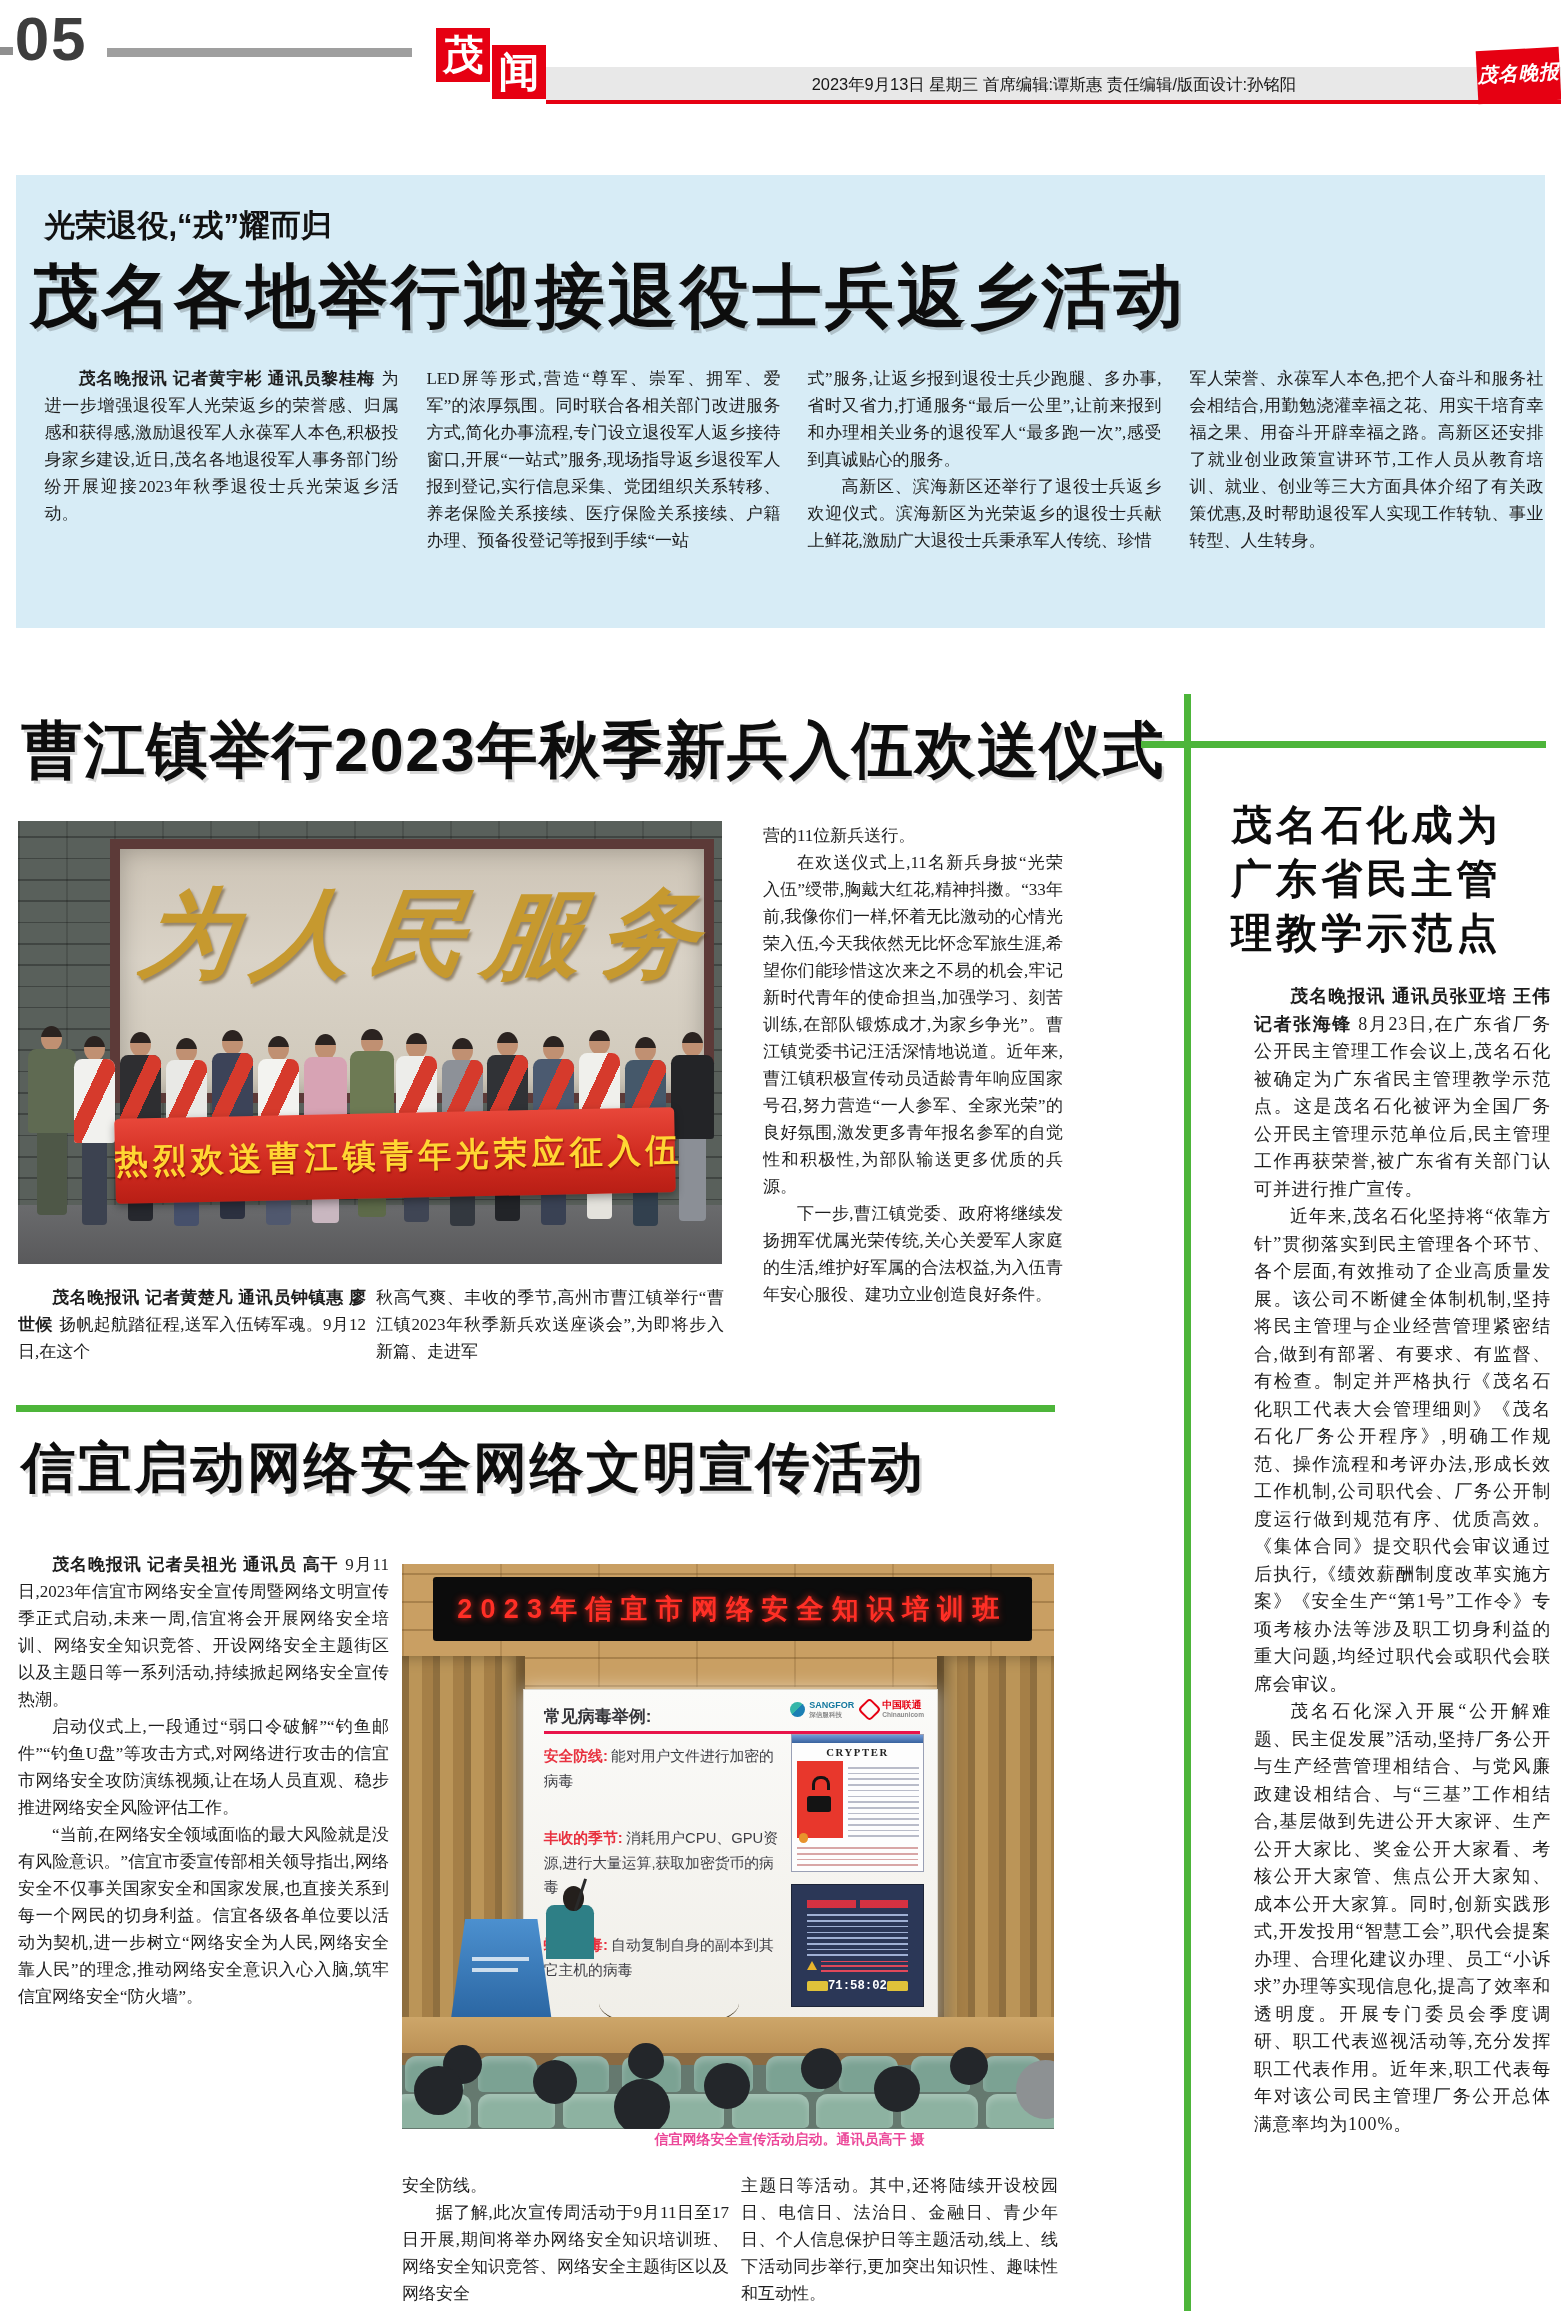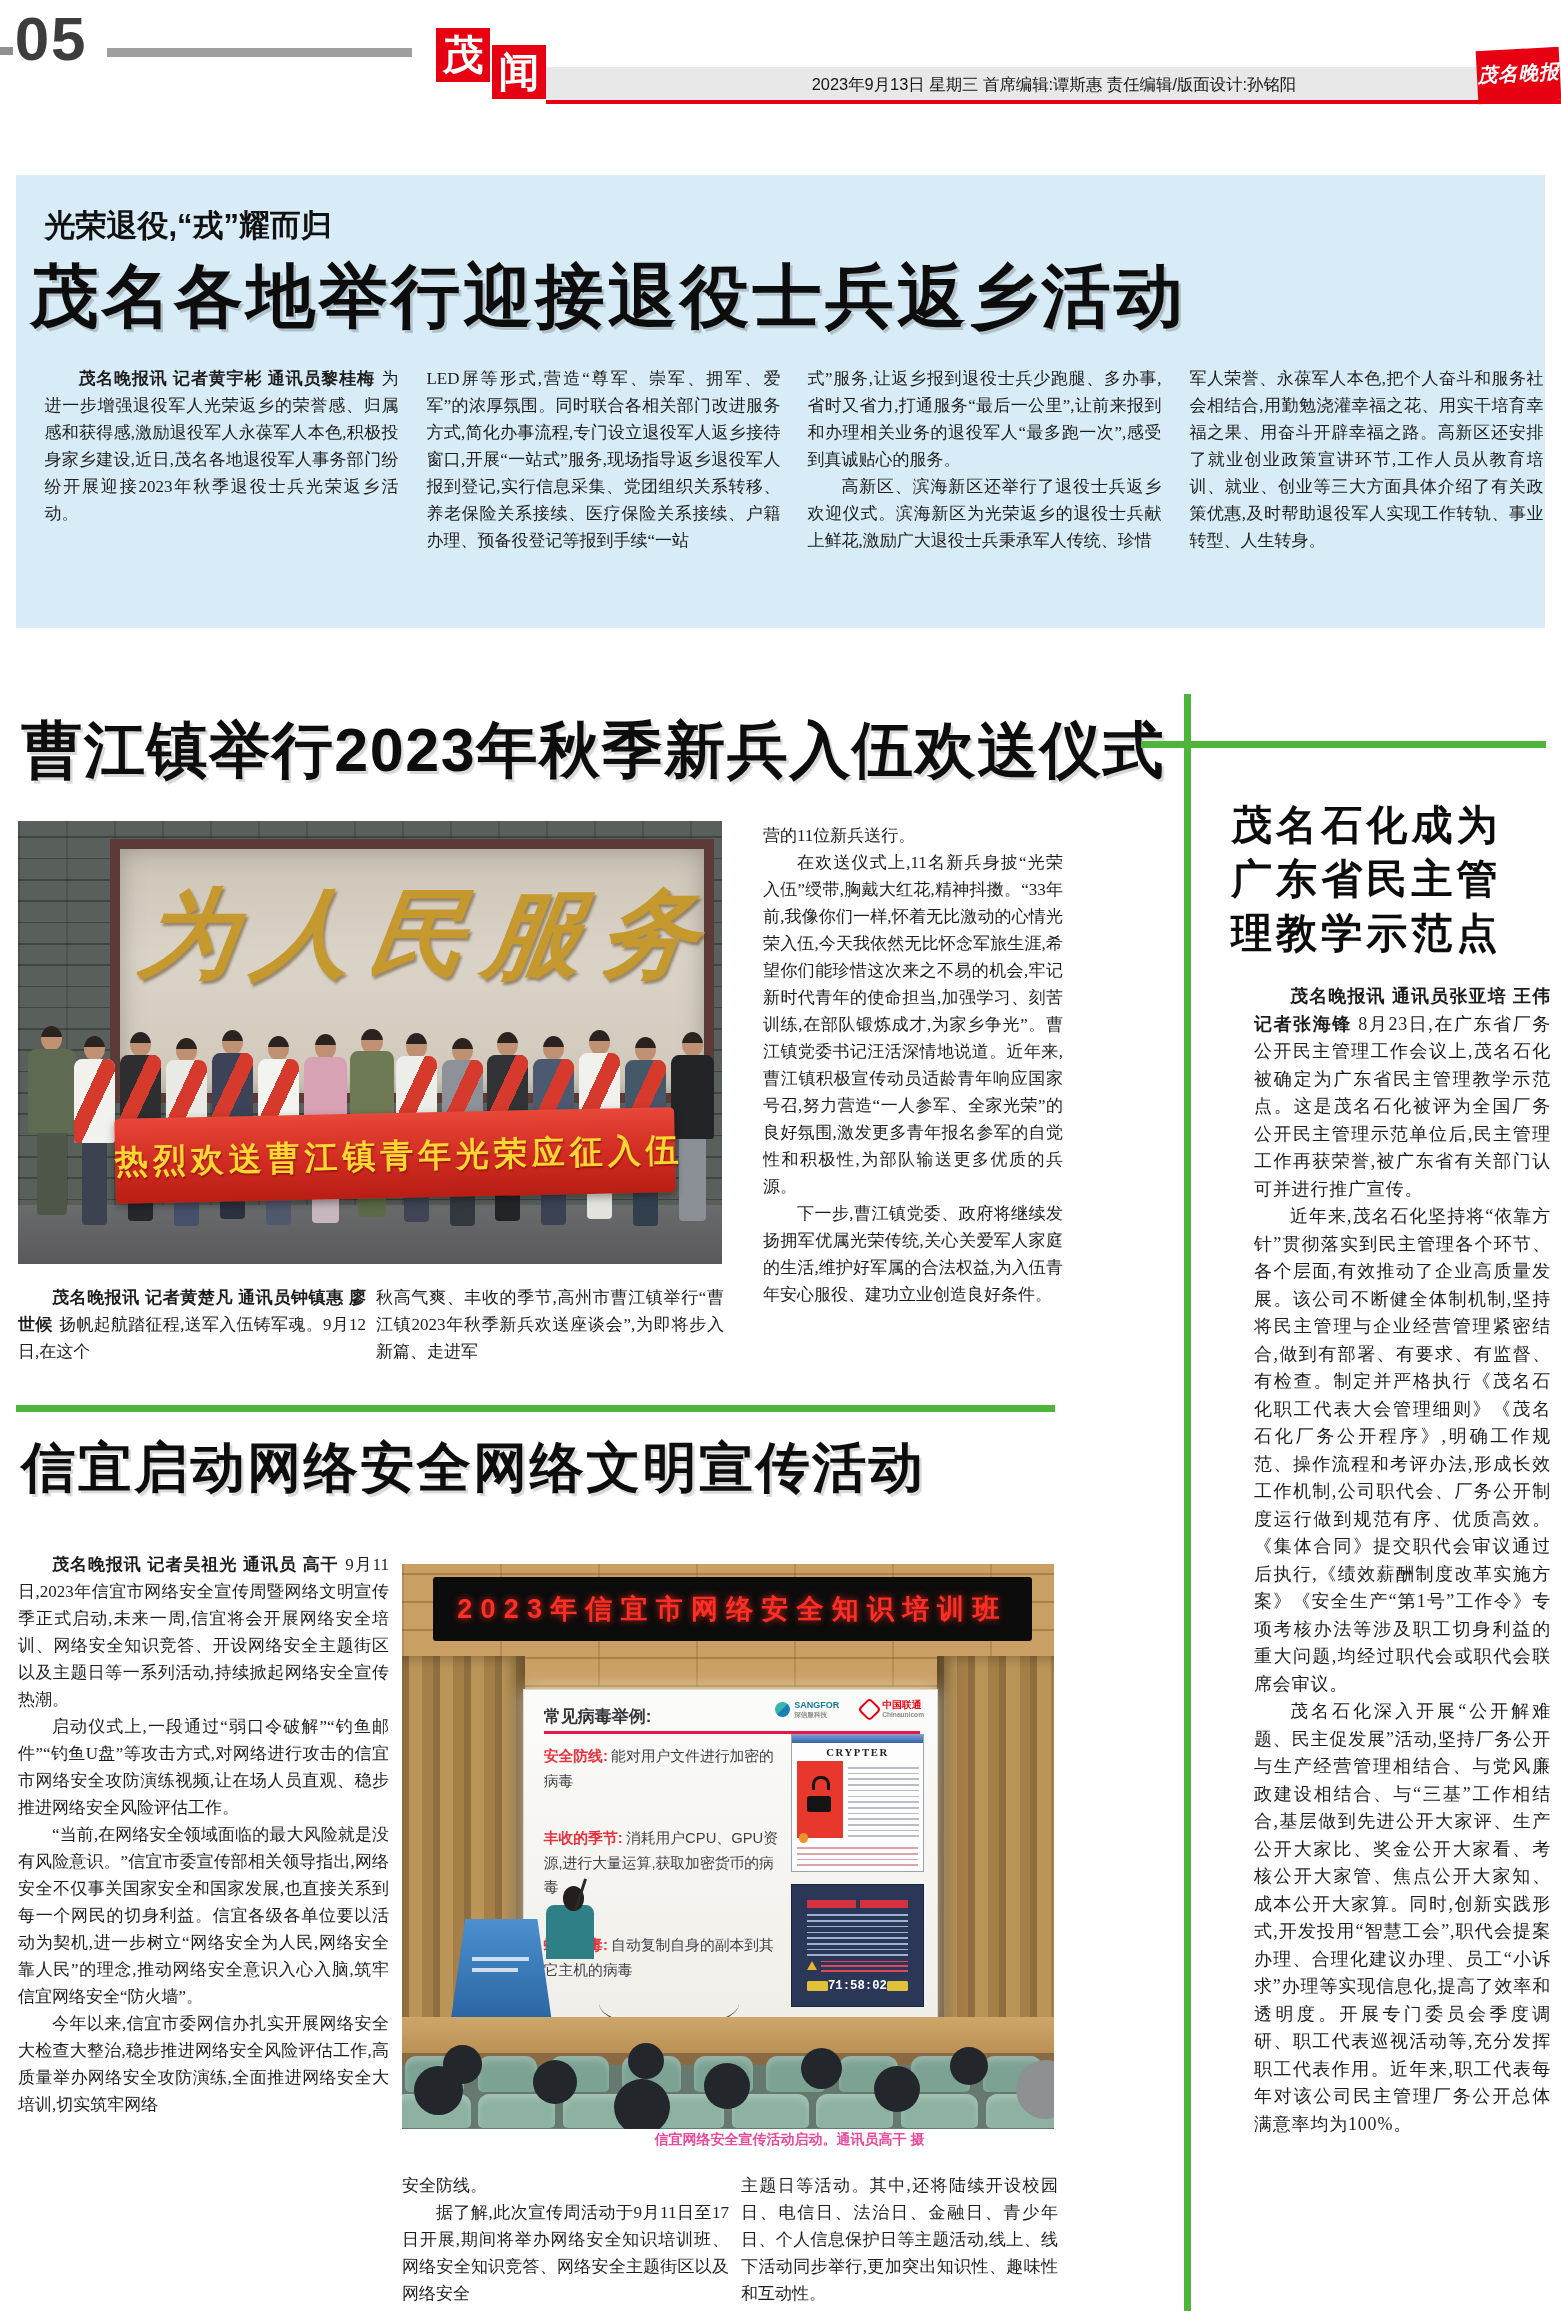--- a/index.html
+++ b/index.html
@@ -96,21 +96,21 @@
   #p2-curtR{left:535px;width:117px;box-shadow:inset 11.5px 0 14.8px rgba(0,0,0,.35);}
   #p2-screen{left:121px;top:125px;width:415px;height:338px;background:linear-gradient(180deg,#fbfbf9,#f0eee8);
              border:0.8px solid #dcd9d0;box-sizing:border-box;box-shadow:0 0 18px rgba(255,255,250,.6);}
   #p2-slide-title{left:19.7px;top:14.8px;font-family:"Liberation Sans","DejaVu Sans",sans-serif;
                   font-weight:700;font-size:17px;color:#35353a;}
   #p2-slide-rule{left:19.7px;top:41px;width:376px;height:2.5px;background:#e8144b;}
   #virus-list{left:19.7px;top:54px;width:240px;}
   .virus-item{margin-bottom:33px;font-size:14.8px;line-height:24.6px;text-align:left;}
   .v-label{color:#e8313f;font-family:"Liberation Sans","DejaVu Sans",sans-serif;font-weight:700;margin-right:3.3px;}
   .v-desc{color:#3f3f46;font-family:"Liberation Sans","DejaVu Sans",sans-serif;}
-  #p2-logos{right:13px;top:9.8px;display:flex;gap:22px;align-items:center;}
+  #p2-logos{right:13px;top:9.8px;display:flex;gap:7px;align-items:center;}
   .logo{display:flex;gap:4.1px;align-items:center;}
   .logo small{display:block;font-size:6.6px;color:#8a8a8a;letter-spacing:0;}
   #sf-mark{width:14.8px;height:14.8px;border-radius:50%;background:linear-gradient(135deg,#35b6a8 50%,#1b7fb4 50%);}
   #sf-name{font-family:"Liberation Sans","DejaVu Sans",sans-serif;font-weight:700;font-size:9px;color:#14789e;line-height:9px;}
   #cu-mark{width:13px;height:13px;border:2.5px solid #e60012;border-radius:4.1px;transform:rotate(45deg);}
   #cu-name{font-family:"Liberation Sans","DejaVu Sans",sans-serif;font-weight:700;font-size:9.8px;color:#e60012;line-height:9.8px;}
   #thumb-crypter{right:13px;top:44px;width:133px;height:138px;background:#fdfdfd;border:0.8px solid #9aa0b5;box-sizing:border-box;}
   #tc-bar{height:8.2px;background:linear-gradient(#6f9bd8,#39629e);}
   #tc-title{text-align:center;font-size:10.7px;font-weight:700;letter-spacing:1.6px;color:#222;margin-top:2.5px;}
   #tc-red{position:absolute;left:4.9px;top:26px;width:46px;height:77px;background:#e8372c;}
@@ -301,21 +301,20 @@
   <div class="abs green" id="green-v"></div>
   <div class="abs green" id="green-h-side"></div>
   <div class="abs green" id="green-h-a3"></div>
 
   <div class="abs headline" id="a3-headline">信宜启动网络安全网络文明宣传活动</div>
 
   <div class="abs btxt" id="a3-col1">
     <p class="ind"><b class="lead">茂名晚报讯 记者吴祖光 通讯员 高干</b><span>9月11日,2023年信宜市网络安全宣传周暨网络文明宣传季正式启动,未来一周,信宜将会开展网络安全培训、网络安全知识竞答、开设网络安全主题街区以及主题日等一系列活动,持续掀起网络安全宣传热潮。</span></p>
     <p class="ind">启动仪式上,一段通过“弱口令破解”“钓鱼邮件”“钓鱼U盘”等攻击方式,对网络进行攻击的信宜市网络安全攻防演练视频,让在场人员直观、稳步推进网络安全风险评估工作。</p>
     <p class="ind">“当前,在网络安全领域面临的最大风险就是没有风险意识。”信宜市委宣传部相关领导指出,网络安全不仅事关国家安全和国家发展,也直接关系到每一个网民的切身利益。信宜各级各单位要以活动为契机,进一步树立“网络安全为人民,网络安全靠人民”的理念,推动网络安全意识入心入脑,筑牢信宜网络安全“防火墙”。</p>
-    <p class="ind">今年以来,信宜市委网信办扎实开展网络安全大检查大整治,稳步推进网络安全风险评估工作,高质量举办网络安全攻防演练,全面推进网络安全大培训,切实筑牢网络</p>
   </div>
 
   <div class="abs" id="photo2">
     <div class="abs" id="p2-wood"></div>
     <div class="abs" id="p2-led">2023年信宜市网络安全知识培训班</div>
     <div class="abs curtain" id="p2-curtL"></div>
     <div class="abs curtain" id="p2-curtR"></div>
     <div class="abs" id="p2-screen">
       <div class="abs" id="p2-slide-title">常见病毒举例:</div>
       <div class="abs" id="p2-slide-rule"></div>

